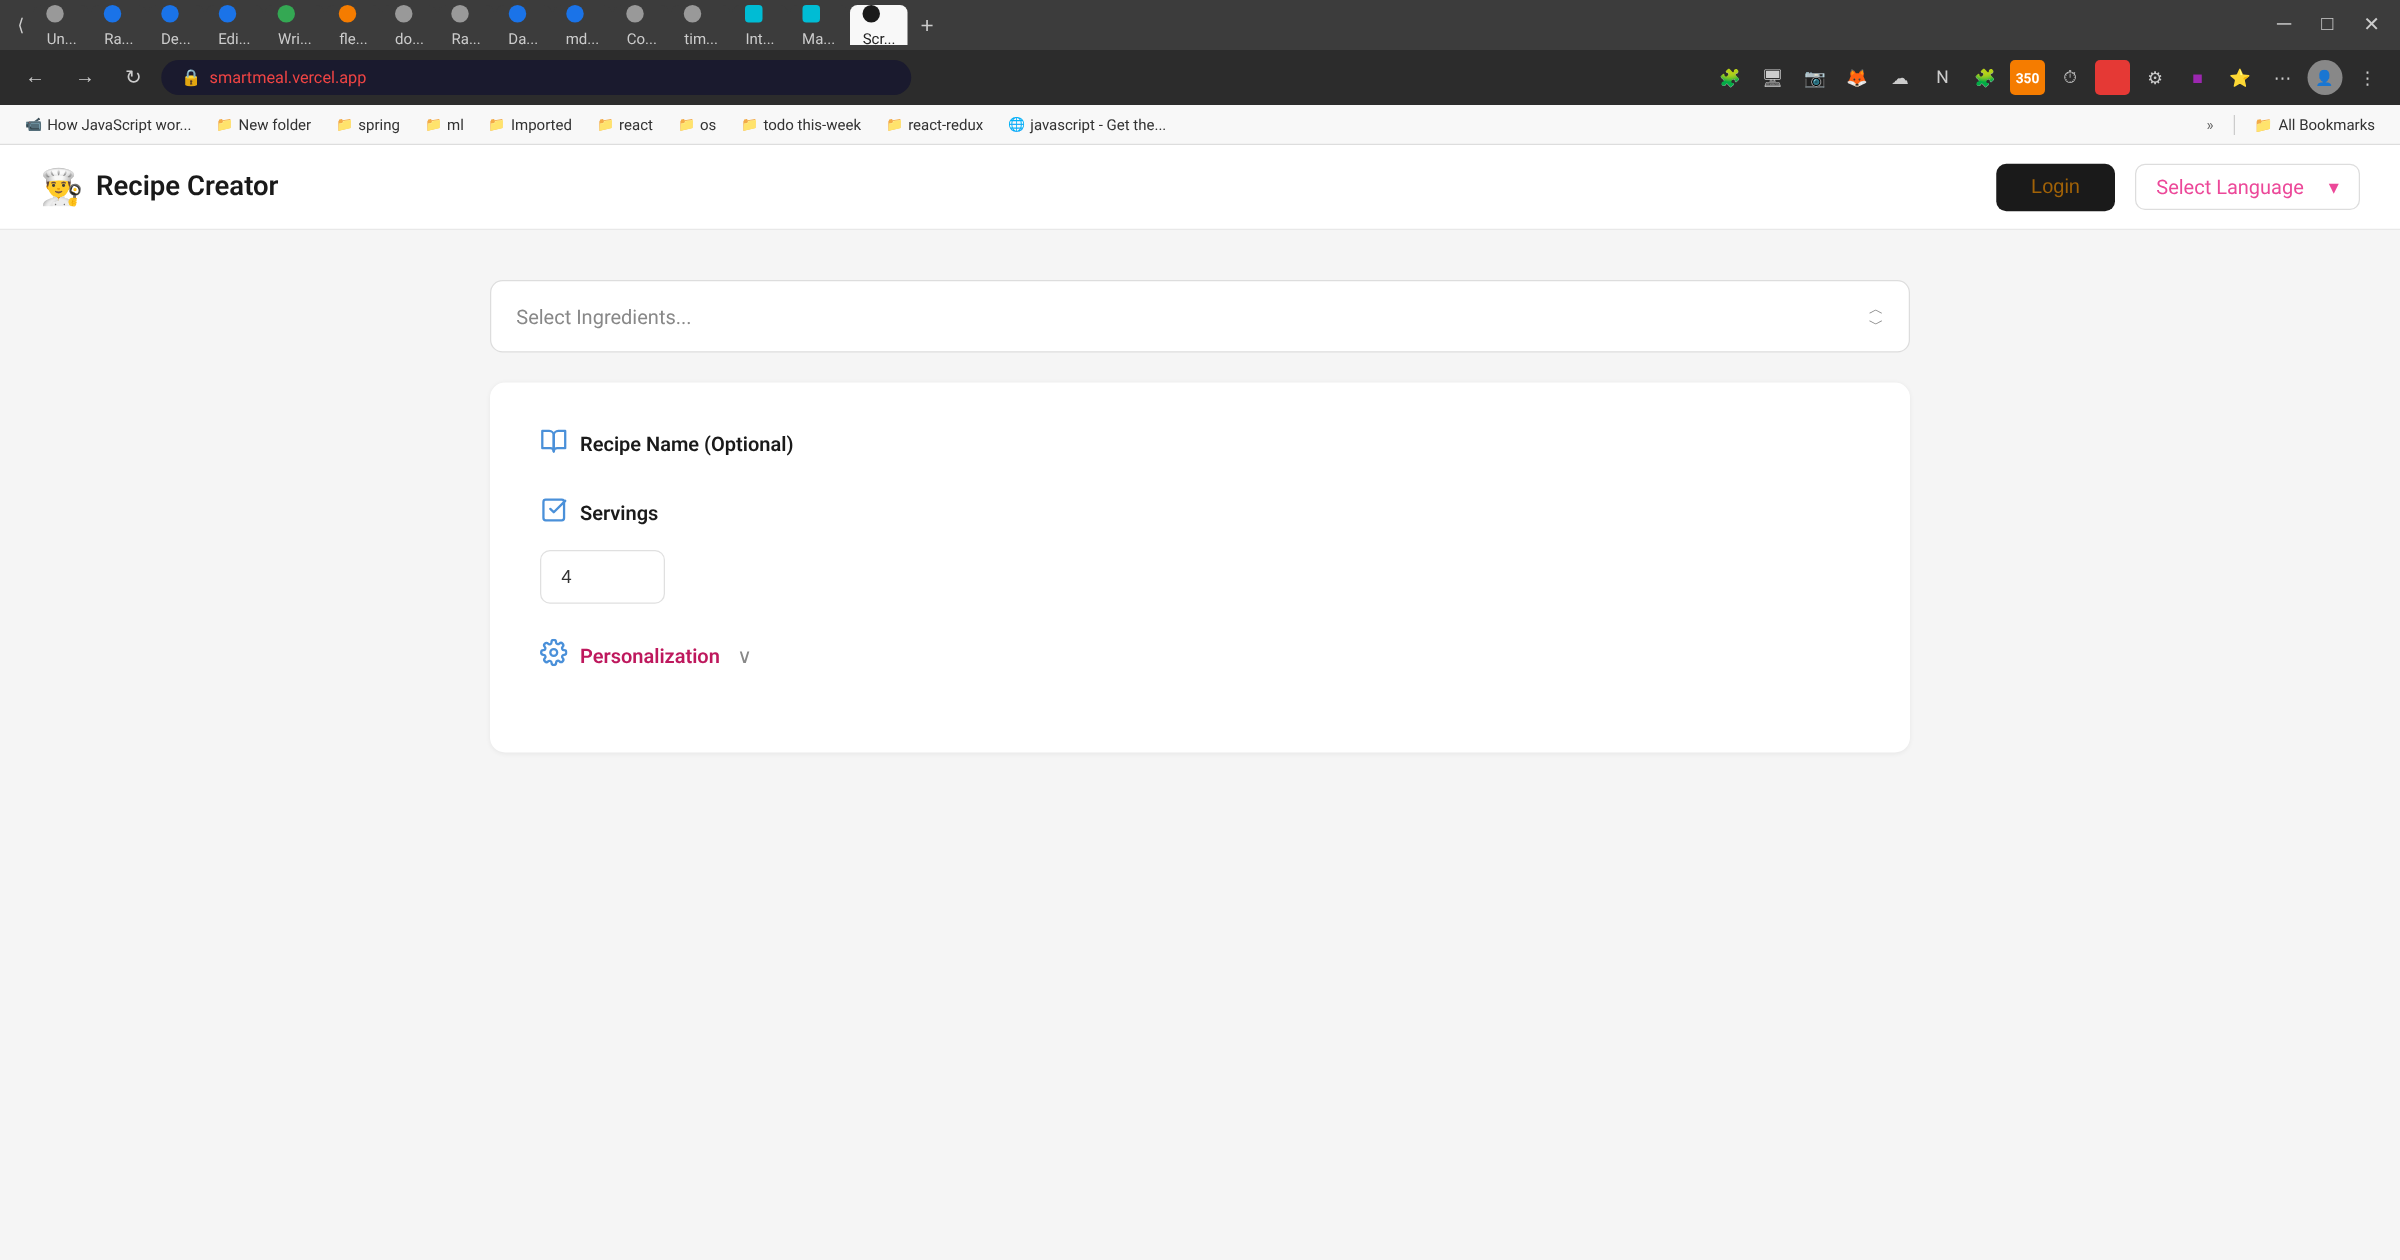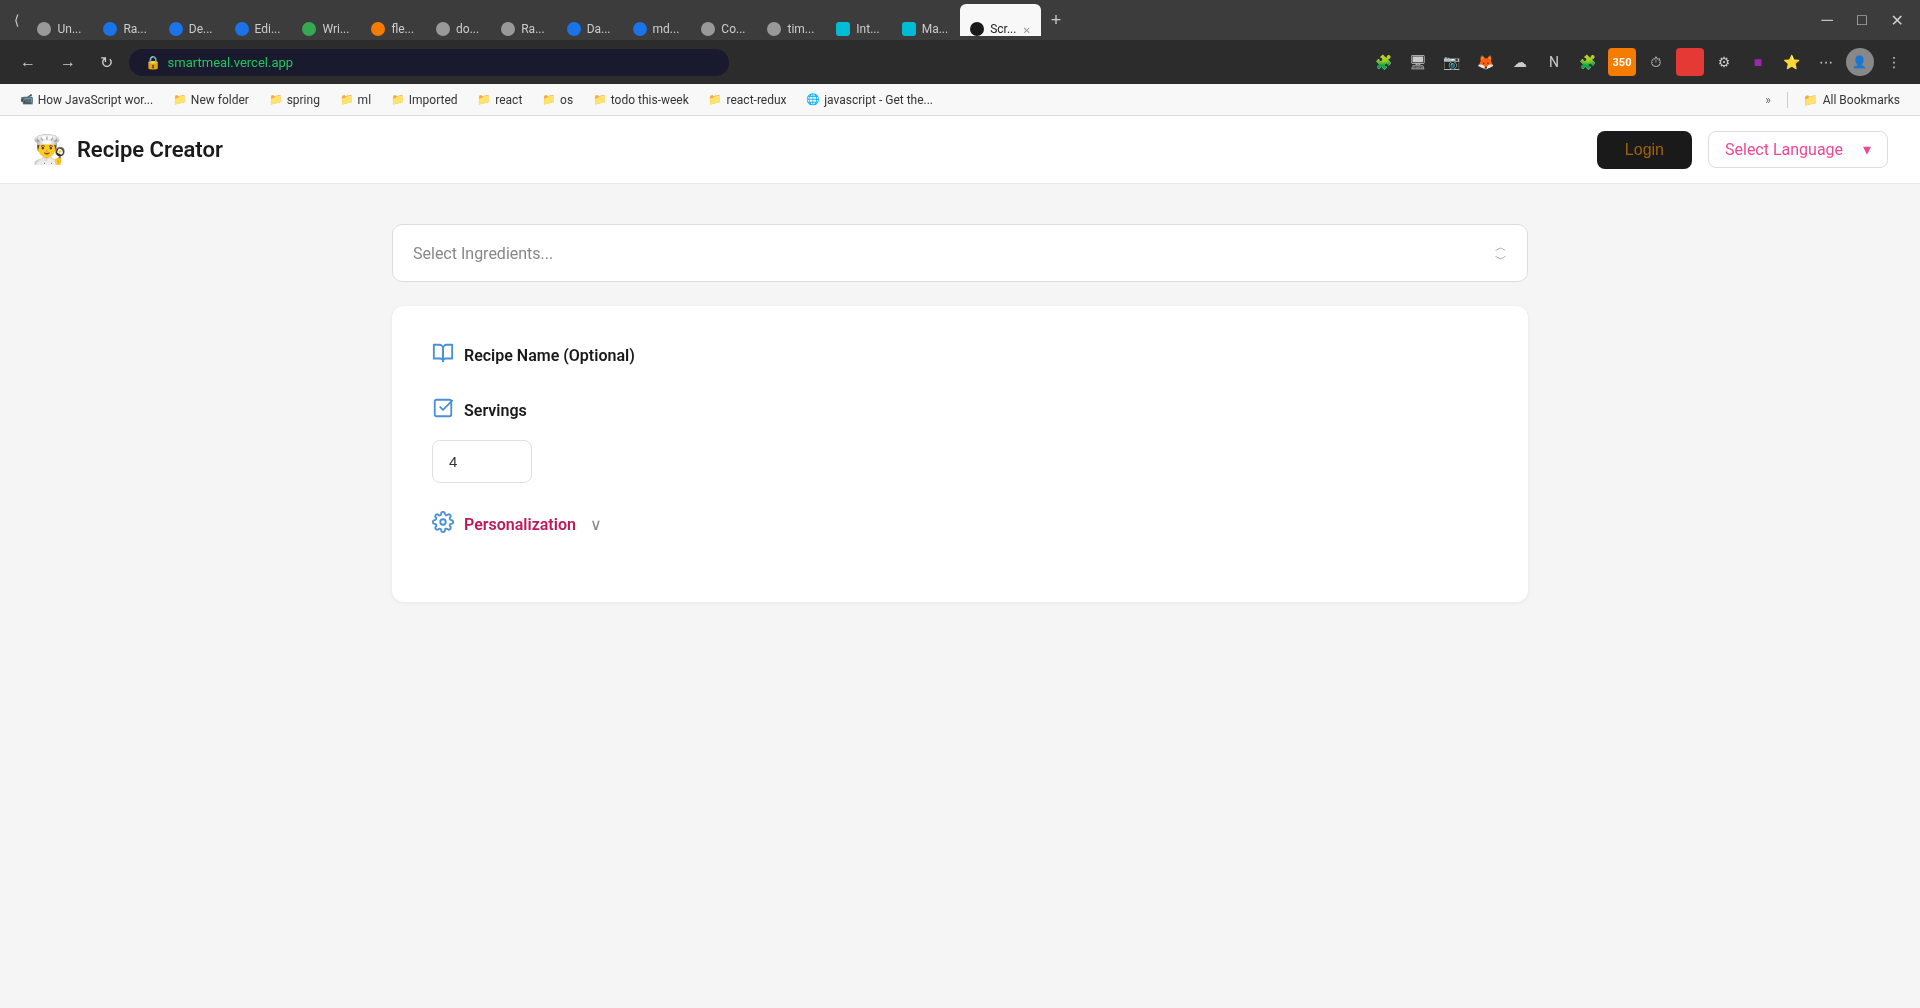--- a/index.html
+++ b/index.html
@@ -4,33 +4,33 @@
   <style>
     * { margin: 0; padding: 0; box-sizing: border-box; }
     body { font-family: -apple-system, BlinkMacSystemFont, 'Segoe UI', Roboto, sans-serif; background: #f0f0f0; width: 1920px; height: 1008px; overflow: hidden; }
 
     
     .browser-chrome { background: #2c2c2c; width: 100%; }
 
     
     .tab-bar { display: flex; align-items: center; background: #3c3c3c; height: 40px; padding: 0 8px; gap: 2px; }
     .tab-back-btn { color: #ccc; background: none; border: none; font-size: 14px; cursor: pointer; padding: 4px 6px; border-radius: 50%; }
-    .tab { display: flex; align-items: flex-end; height: 32px; padding: 0 10px; border-radius: 6px 6px 0 0; font-size: 12px; color: #ccc; background: #3c3c3c; cursor: pointer; max-width: 140px; white-space: nowrap; overflow: hidden; text-overflow: ellipsis; gap: 6px; flex-shrink: 0; }
+    .tab { display: flex; align-items: flex-start; height: 32px; padding: 0 10px; border-radius: 6px 6px 0 0; font-size: 12px; color: #ccc; background: #3c3c3c; cursor: pointer; max-width: 140px; white-space: nowrap; overflow: hidden; text-overflow: ellipsis; gap: 6px; flex-shrink: 0; flex-direction: column; }
     .tab.active { background: #f8f8f8; color: #222; }
     .tab-favicon { width: 14px; height: 14px; border-radius: 2px; flex-shrink: 0; display: inline-block; }
     .tab-close { margin-left: auto; color: #999; font-size: 10px; }
     .tab-new { background: none; border: none; color: #ccc; font-size: 18px; cursor: pointer; padding: 2px 8px; }
     .tab-window-controls { margin-left: auto; display: flex; gap: 8px; align-items: center; }
     .win-btn { background: none; border: none; color: #ccc; font-size: 16px; cursor: pointer; padding: 4px 8px; }
 
     
     .address-bar { display: flex; align-items: center; background: #2c2c2c; height: 44px; padding: 0 12px; gap: 8px; }
     .nav-btn { background: none; border: none; color: #ccc; font-size: 16px; cursor: pointer; padding: 4px 8px; border-radius: 4px; }
     .address-input { flex: 1; max-width: 600px; background: #1a1a2e; border: none; border-radius: 20px; padding: 6px 16px; color: #fff; font-size: 14px; outline: none; display: flex; align-items: center; gap: 6px; }
-    .address-text { color: #22c55e; font-size: 13px; }
+    .address-text { color: #ef4444; font-size: 13px; }
     .address-icons { display: flex; gap: 6px; margin-left: auto; align-items: center; }
     .addr-icon { width: 28px; height: 28px; border-radius: 50%; display: flex; align-items: center; justify-content: center; cursor: pointer; color: #ccc; font-size: 14px; }
     .profile-avatar { width: 28px; height: 28px; border-radius: 50%; background: #888; display: flex; align-items: center; justify-content: center; color: white; font-size: 12px; }
 
     
     .bookmarks-bar { display: flex; align-items: center; background: #f8f8f8; border-bottom: 1px solid #ddd; height: 32px; padding: 0 12px; gap: 4px; overflow: hidden; }
     .bookmark-item { display: flex; align-items: center; gap: 4px; padding: 2px 8px; border-radius: 4px; cursor: pointer; font-size: 12px; color: #333; white-space: nowrap; }
     .bookmark-icon { font-size: 11px; color: #666; }
     .bookmarks-more { margin-left: auto; padding: 2px 8px; cursor: pointer; color: #666; font-size: 12px; }
     .bookmarks-divider { width: 1px; height: 16px; background: #ccc; margin: 0 4px; }

